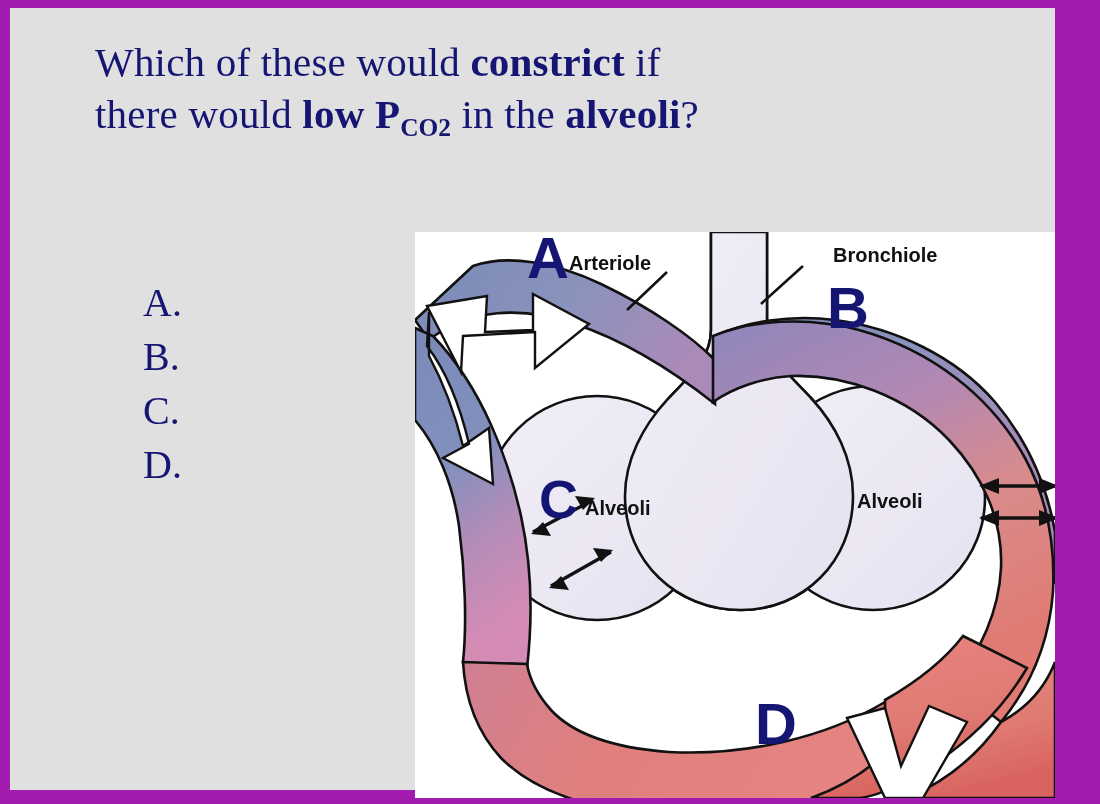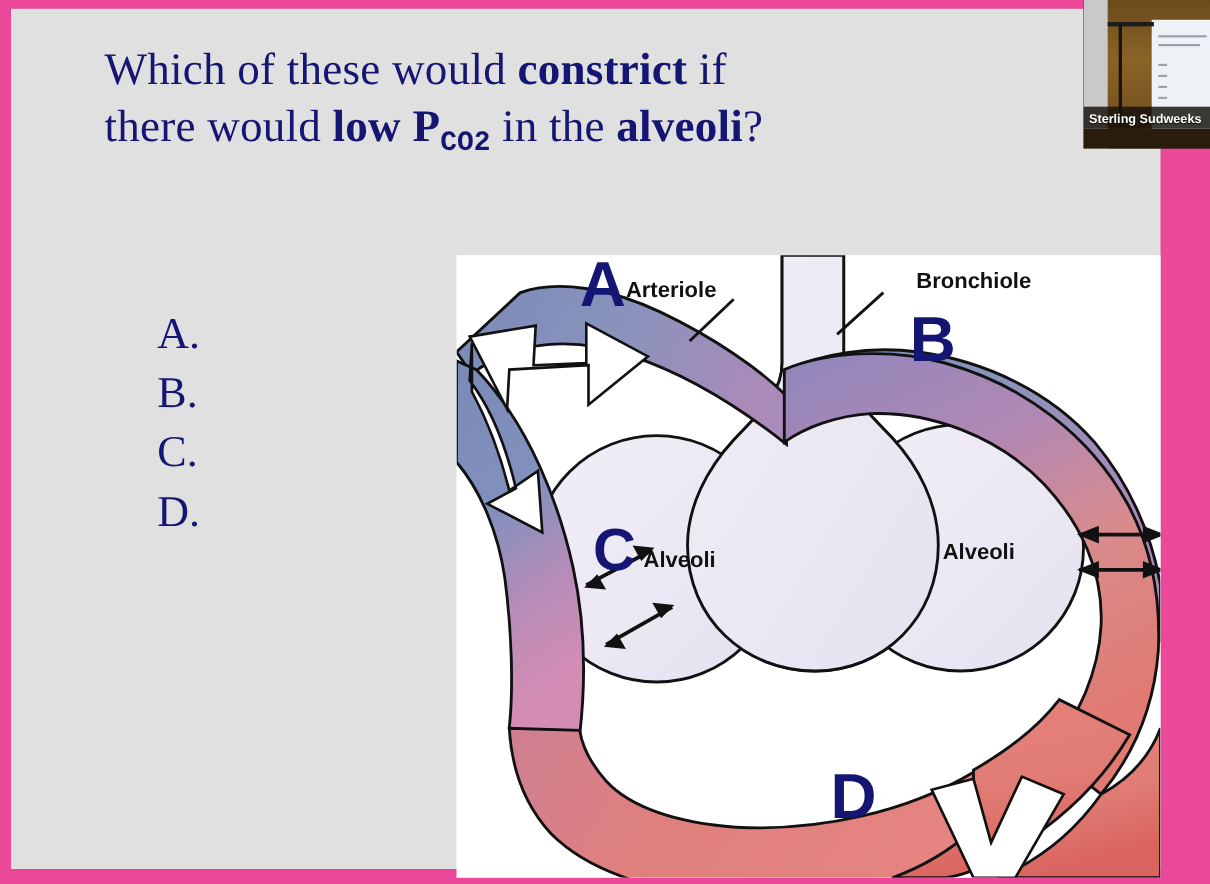--- a/index.html
+++ b/index.html
@@ -1,27 +1,27 @@
 <!DOCTYPE html>
 <html><head>
 <meta charset="utf-8">
 <style>
   html,body{margin:0;padding:0;background:#000;}
   body{width:1100px;height:804px;overflow:hidden;font-family:"Liberation Sans",sans-serif;}
-  #stage{position:relative;width:1100px;height:804px;background:#ec4899;}
+  #stage{position:relative;width:1100px;height:804px;background:#a21caf;}
 
   
   .slide{position:absolute;left:10px;top:8px;width:1045px;height:782px;background:#e0e0e0;}
 
   
   .title{position:absolute;left:85px;top:28px;width:830px;
          font-family:"Liberation Serif",serif;font-size:41px;line-height:1.27;
          color:#151573;letter-spacing:.2px;}
   .title b{font-weight:700;}
-  .title .sub{font-size:.62em;vertical-align:-0.32em;font-weight:700;letter-spacing:0;font-family:Liberation Mono, monospace;}
+  .title .sub{font-size:.62em;vertical-align:-0.32em;font-weight:700;letter-spacing:0;}
 
   
   .options{position:absolute;left:133px;top:268px;
            font-family:"Liberation Serif",serif;font-size:40px;color:#151573;line-height:1.36;}
   .options div{height:54px;}
 
   
   .panel{position:absolute;left:405px;top:224px;width:640px;height:566px;background:#ffffff;overflow:hidden;}
   .panel svg{display:block;}
 
@@ -199,31 +199,14 @@
 
         <text class="dlabel" x="112" y="46" font-size="58">A</text>
         <text class="dlabel" x="412" y="96" font-size="58">B</text>
         <text class="dlabel" x="124" y="286" font-size="54">C</text>
         <text class="dlabel" x="340" y="512" font-size="58">D</text>
       </svg>
     </div>
 
   </div>
 
-  <div class="cam">
-    <div class="wall"></div>
-    <div class="wall2"></div>
-    <div class="board">
-      <div class="l" style="top:14px;width:44px;"></div>
-      <div class="l" style="top:22px;width:38px;"></div>
-      <div class="l" style="top:40px;width:8px;"></div>
-      <div class="l" style="top:50px;width:8px;"></div>
-      <div class="l" style="top:60px;width:8px;"></div>
-      <div class="l" style="top:70px;width:8px;"></div>
-    </div>
-    <div class="beam"></div>
-    <div class="pole"></div>
-    <div class="floor"></div>
-    <div class="namebar"></div>
-    <div class="name">Sterling Sudweeks</div>
-  </div>
 
 </div>
 
 </body></html>

